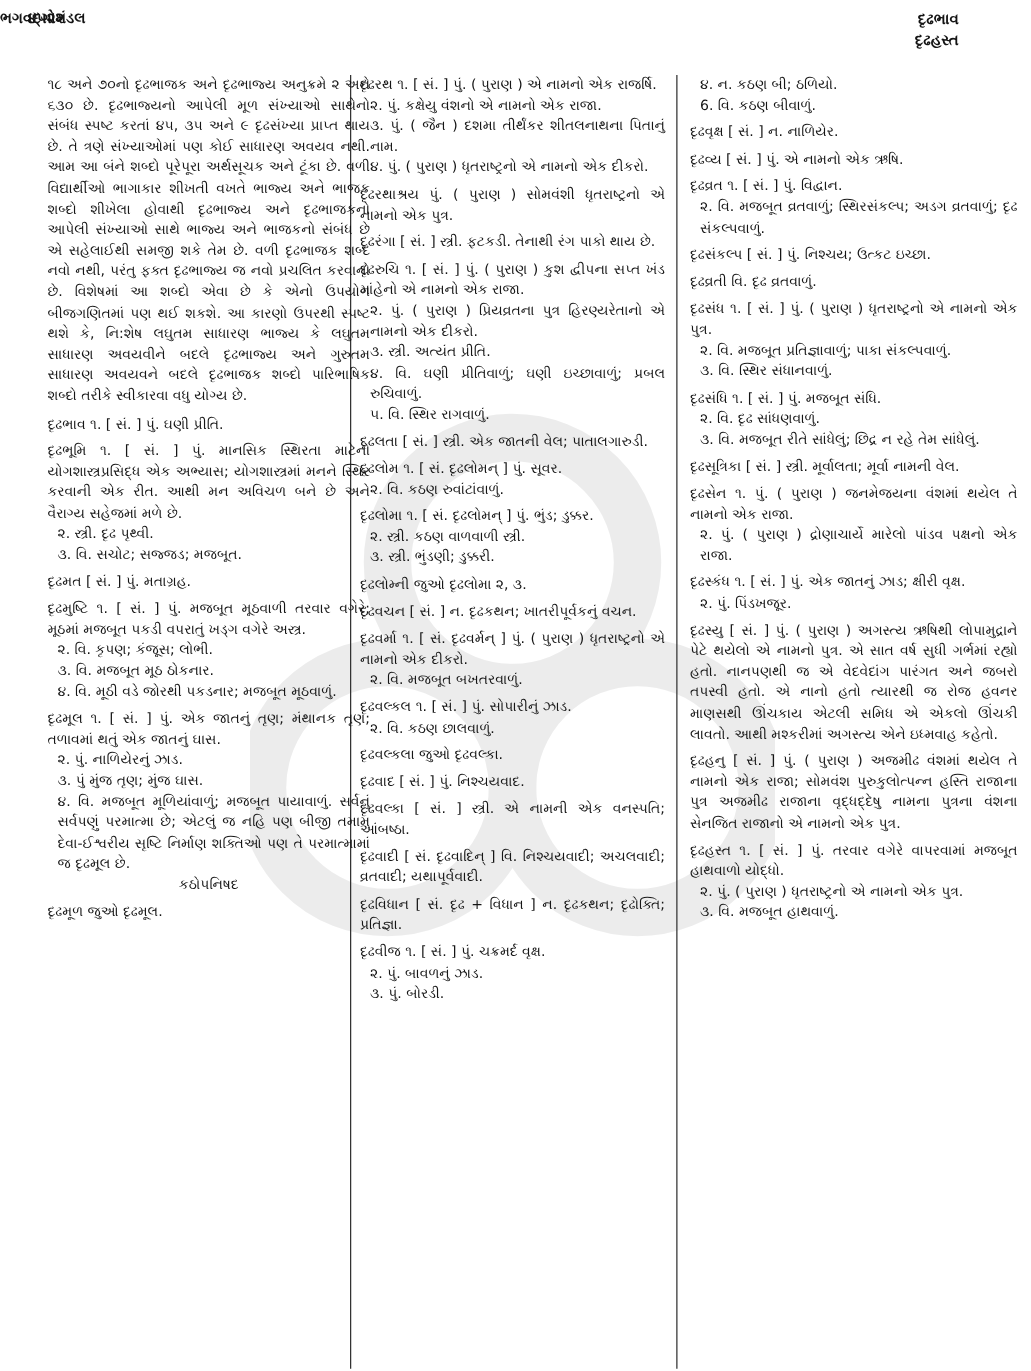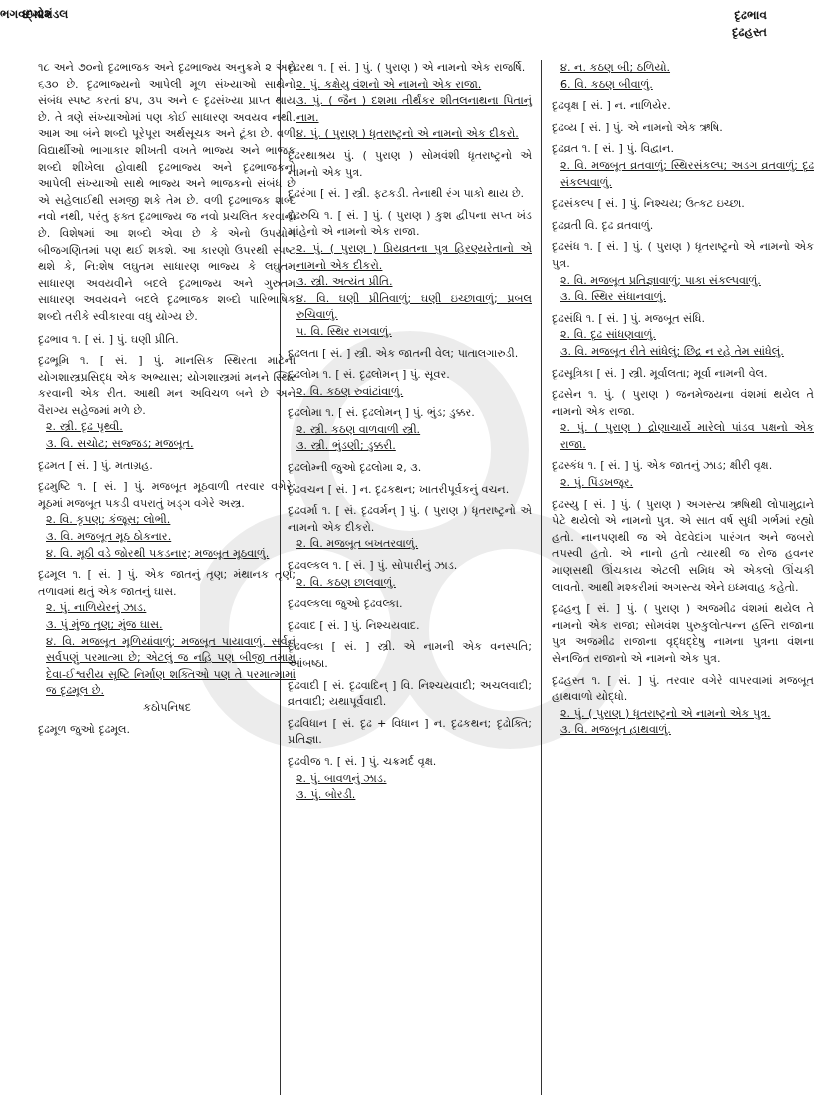--- a/index.html
+++ b/index.html
@@ -23,21 +23,21 @@
   }
   .col1 { left: 38px; width: 258px; }
   .col2 { left: 288px; width: 244px; }
   .col3 { left: 552px; width: 262px; }
   .rule { position: absolute; width: 1px; background: #333; }
   .rule1 { left: 280px; top: 60px; height: 1035px; }
   .rule2 { left: 541px; top: 60px; height: 1035px; }
   .para { margin: 0 0 6px 0; text-indent: 0; }
   .entry { margin: 0 0 5px 0; }
   .hw { font-weight: normal; }
-  .sense { margin: 0 0 0 8px; text-decoration: underline; }
+  .sense { margin: 0 0 0 8px; }
   .quote-src { text-align: center; margin: 0; }
 </style>
 </head>
 <body>
 
 <div class="page">
 
   <svg class="watermark" viewBox="0 0 420 440">
     <circle cx="210" cy="120" r="100" fill="none" stroke="#000" stroke-width="38"></circle>
     <circle cx="110" cy="300" r="100" fill="none" stroke="#000" stroke-width="38"></circle>

